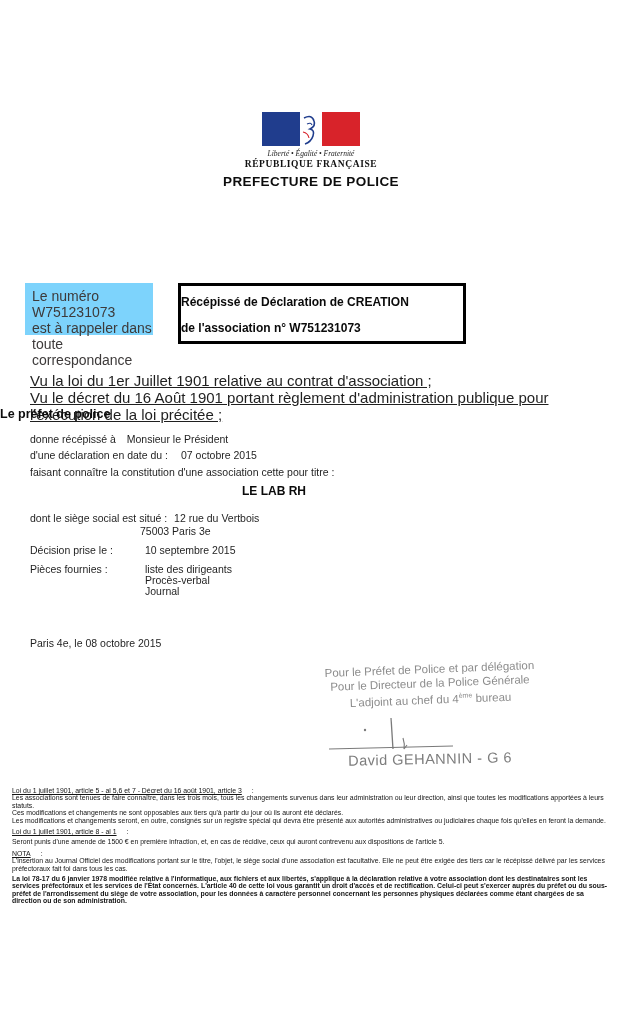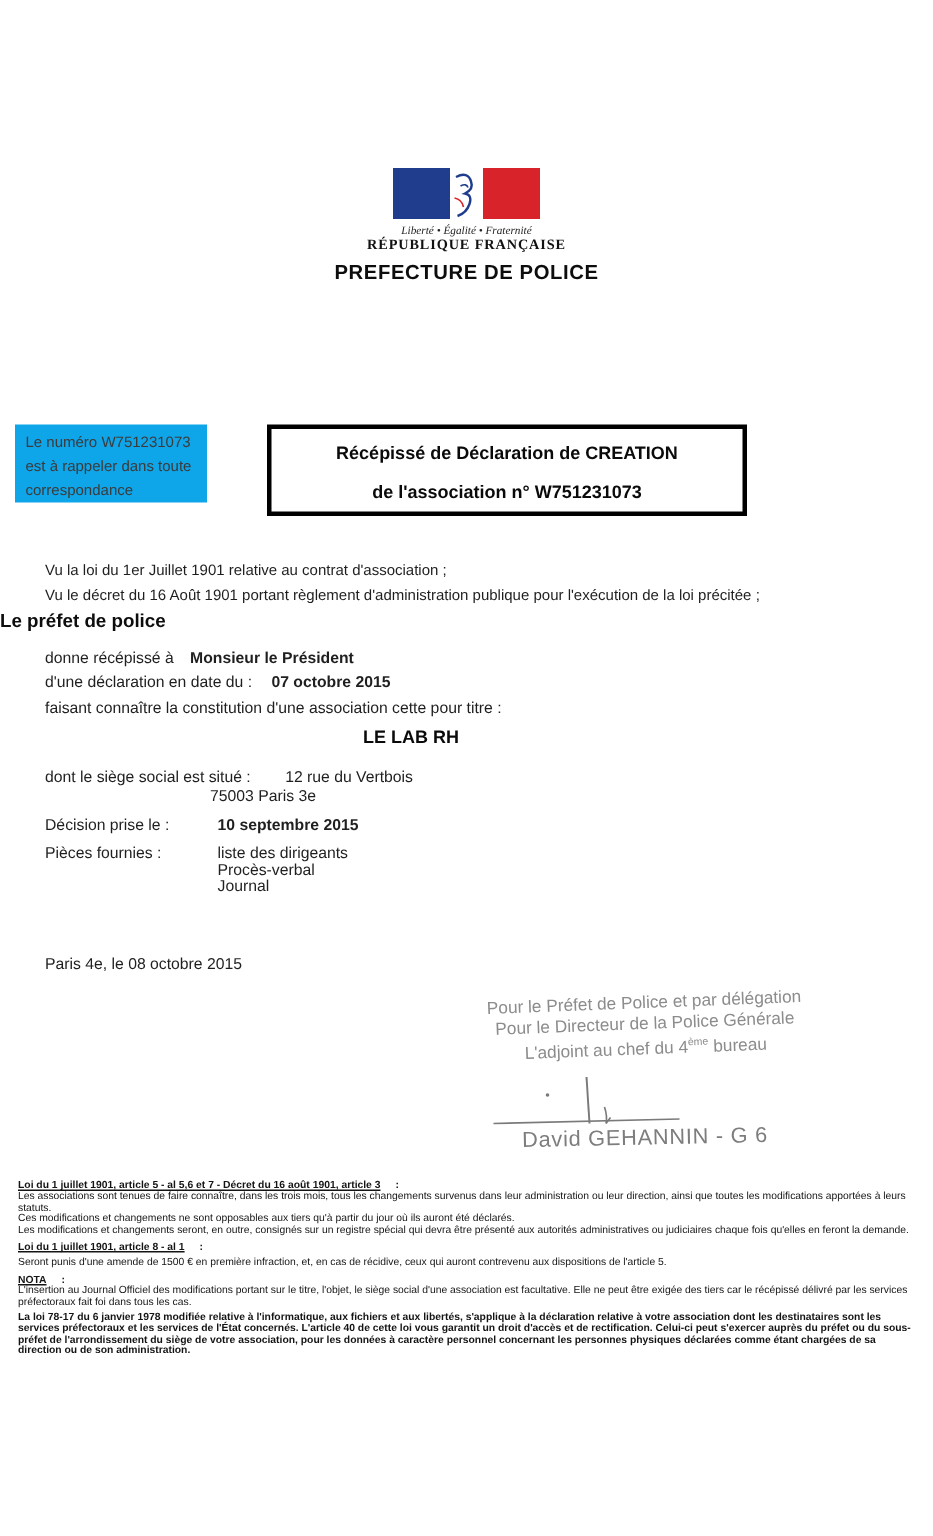--- a/index.html
+++ b/index.html
@@ -3,51 +3,51 @@
 <meta charset="utf-8">
 <style>
   * { margin:0; padding:0; box-sizing:border-box; }
   html,body { background:#ffffff; }
   .page {
     position:relative; width:622px; height:1024px; margin:0 auto;
     background:#ffffff; overflow:hidden; color:#1c1c1c;
     font-family:"Liberation Sans", sans-serif;
   }
   .abs { position:absolute; }
-  .b { font-weight:bold; }
+  .b { font-weight:normal; }
   .u { text-decoration:underline; }
 
   
   .logo-block { top:112px; left:0; width:622px; text-align:center; }
   .flag { width:98px; height:34px; margin:0 auto; display:flex; }
   .flag-blue { width:38px; height:100%; background:#203d8d; }
   .flag-mid  { width:22px; height:100%; background:#ffffff; position:relative; }
   .flag-red  { width:38px; height:100%; background:#d8232a; }
   .motto { margin-top:3px; font-family:"Liberation Serif", serif; font-style:italic;
            font-size:7.5px; color:#222; }
   .republic { margin-top:1px; font-family:"Liberation Serif", serif; font-weight:bold;
               font-size:9.5px; letter-spacing:0.6px; color:#111; }
   .doc-title { top:174px; left:0; width:622px; text-align:center;
                font-size:13.5px; font-weight:bold; letter-spacing:0.4px; color:#0d0d0d; }
 
   
   .sender { top:207px; left:30px; font-size:10.5px; line-height:12.6px; color:#1f1f1f; }
 
   
-  .ref-box { top:283px; left:10px; width:128px; height:52px; background:#0ea5e9;
-             padding:5px 0 0 7px; font-size:10px; line-height:16px; color:#3d3a3a; }
+  .ref-box { top:283px; left:25px; width:128px; height:52px; background:#7dd3fc;
+             padding:5px 0 0 7px; font-size:14px; line-height:16px; color:#3d3a3a; }
 
   
-  .title-box { top:283px; left:178px; width:320px; height:61px; border:3px solid #000;
-               text-align:center; font-weight:bold; font-size:12px; color:#0a0a0a;
+  .title-box { top:283px; left:178px; width:288px; height:61px; border:3px solid #000;
+               text-align:left; font-weight:bold; font-size:12px; color:#0a0a0a;
                padding-top:9px; }
   .title-box .l2 { margin-top:12px; }
 
   
-  .legal { top:372px; left:30px; font-size:10px; line-height:17px; color:#1f1f1f; }
+  .legal { top:372px; left:30px; font-size:15px; line-height:17px; color:#1f1f1f;text-decoration:underline; }
   .prefect { top:407px; left:0; width:622px; text-align:left; font-size:12.5px;
              font-weight:bold; color:#0d0d0d; }
 
   
   .bl { position:absolute; left:30px; font-size:10.5px; color:#1f1f1f; white-space:nowrap; }
   .assoc-title { left:0; width:548px; text-align:center; font-weight:bold; font-size:12px; color:#0a0a0a; }
 
   
   .stamp { top:663px; left:295px; width:270px; text-align:center; color:#8c8c8c;
            font-size:11.5px; line-height:13.5px; transform:rotate(-2.2deg); }
@@ -113,21 +113,21 @@
   <div class="bl" style="top:449px">
     <span>d'une déclaration en date du :</span>
     <span class="b" style="margin-left:10px">07 octobre 2015</span>
   </div>
   <div class="bl" style="top:466px">faisant connaître la constitution d'une association cette pour titre :</div>
 
   <div class="bl assoc-title" style="top:484px">LE LAB RH</div>
 
   <div class="bl" style="top:512px">
     <span>dont le  siège social est situé :</span>
-    <span style="margin-left:20px">12 rue du Vertbois</span>
+    <span style="margin-left:4px">12 rue du Vertbois</span>
   </div>
   <div class="bl" style="top:525px; left:140px">75003   Paris 3e</div>
 
   <div class="bl" style="top:544px">Décision prise le :</div>
   <div class="bl b" style="top:544px; left:145px">10 septembre 2015</div>
 
   <div class="bl" style="top:563px">Pièces fournies :</div>
   <div class="bl" style="top:563px; left:145px">liste des dirigeants</div>
   <div class="bl" style="top:574px; left:145px">Procès-verbal</div>
   <div class="bl" style="top:585px; left:145px">Journal</div>

